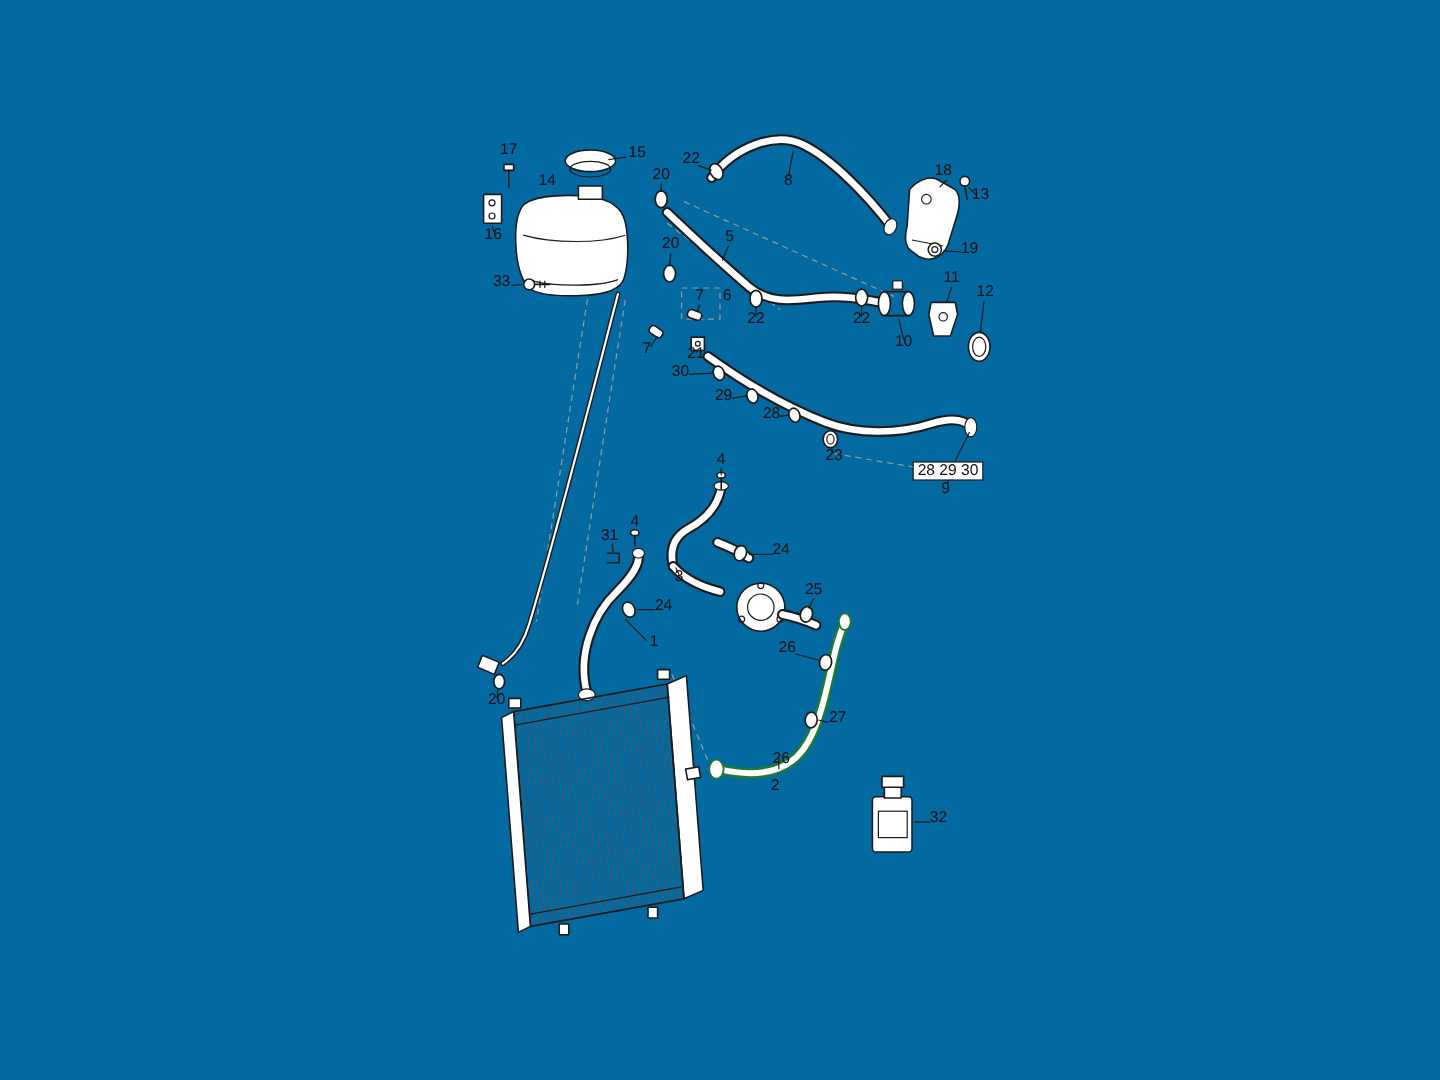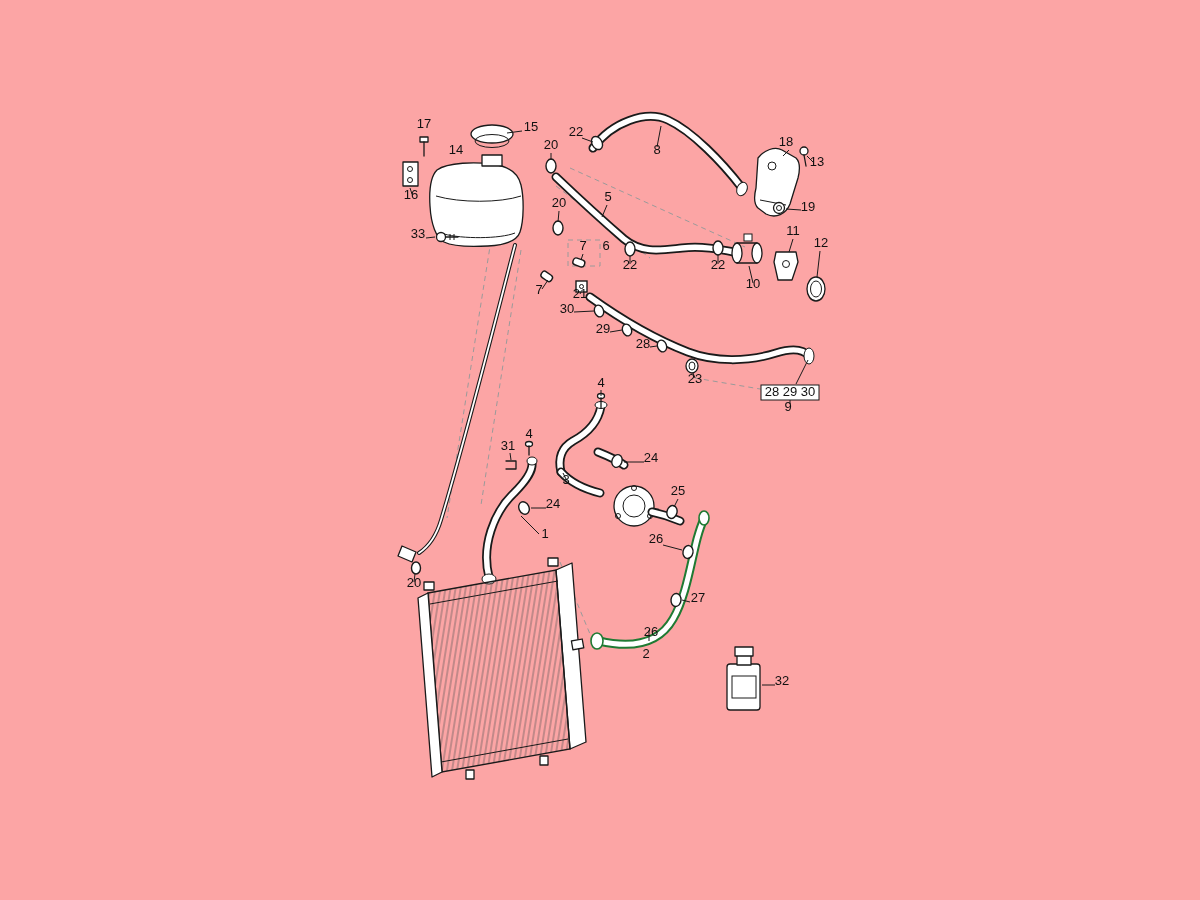--- a/index.html
+++ b/index.html
@@ -1,16 +1,16 @@
 <!DOCTYPE html>
 <html><head>
 <meta charset="utf-8">
 <style>
   html,body{margin:0;padding:0;background:#fff;}
-  #canvas{position:relative;width:1200px;height:900px;background:#fca5a5;overflow:hidden;
+  #canvas{position:relative;width:1200px;height:900px;background:#0369a1;overflow:hidden;
           font-family:"Liberation Sans",sans-serif;}
   svg{display:block;}
   .ln{stroke:#1a1a1a;stroke-width:1.3;fill:none;stroke-linecap:round;stroke-linejoin:round;}
   .thin{stroke:#1a1a1a;stroke-width:1;fill:none;}
   .fillw{fill:#fff;}
   .hose-outer{stroke:#1a1a1a;stroke-width:9;fill:none;stroke-linecap:round;}
   .hose-inner{stroke:#fff;stroke-width:5.5;fill:none;stroke-linecap:round;}
   .pipe-outer{stroke:#1a1a1a;stroke-width:4;fill:none;stroke-linecap:round;}
   .pipe-inner{stroke:#fff;stroke-width:1.8;fill:none;stroke-linecap:round;}
   .ghose-outer{stroke:#1f7a33;stroke-width:9;fill:none;stroke-linecap:round;}

